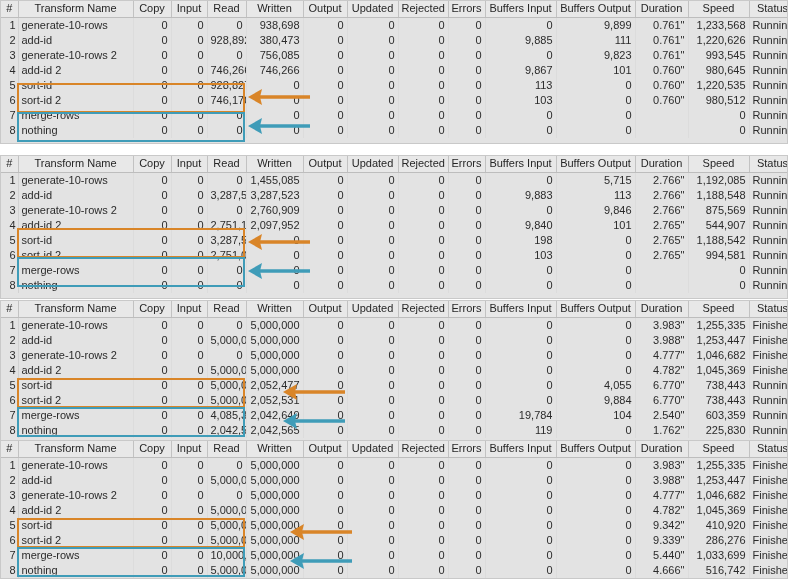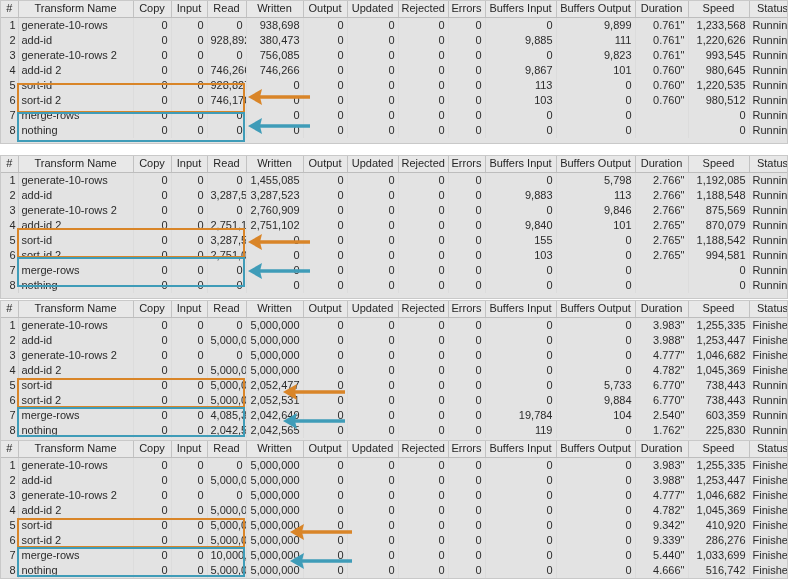--- a/index.html
+++ b/index.html
@@ -319,21 +319,21 @@
             <td class="lft">generate-10-rows</td>
             <td>0</td>
             <td>0</td>
             <td>0</td>
             <td>1,455,085</td>
             <td>0</td>
             <td>0</td>
             <td>0</td>
             <td>0</td>
             <td>0</td>
-            <td>5,798</td>
+            <td>5,715</td>
             <td>2.766"</td>
             <td>1,192,085</td>
             <td class="lft">Running</td>
           </tr>
           <tr>
             <td class="idx">2</td>
             <td class="lft">add-id</td>
             <td>0</td>
             <td>0</td>
             <td>3,287,523</td>
@@ -364,43 +364,43 @@
             <td>2.766"</td>
             <td>875,569</td>
             <td class="lft">Running</td>
           </tr>
           <tr>
             <td class="idx">4</td>
             <td class="lft">add-id 2</td>
             <td>0</td>
             <td>0</td>
             <td>2,751,103</td>
-            <td>2,751,102</td>
+            <td>2,097,952</td>
             <td>0</td>
             <td>0</td>
             <td>0</td>
             <td>0</td>
             <td>9,840</td>
             <td>101</td>
             <td>2.765"</td>
-            <td>870,079</td>
+            <td>544,907</td>
             <td class="lft">Running</td>
           </tr>
           <tr>
             <td class="idx">5</td>
             <td class="lft">sort-id</td>
             <td>0</td>
             <td>0</td>
             <td>3,287,507</td>
             <td>0</td>
             <td>0</td>
             <td>0</td>
             <td>0</td>
             <td>0</td>
-            <td>155</td>
+            <td>198</td>
             <td>0</td>
             <td>2.765"</td>
             <td>1,188,542</td>
             <td class="lft">Running</td>
           </tr>
           <tr>
             <td class="idx">6</td>
             <td class="lft">sort-id 2</td>
             <td>0</td>
             <td>0</td>
@@ -565,21 +565,21 @@
             <td class="lft">sort-id</td>
             <td>0</td>
             <td>0</td>
             <td>5,000,000</td>
             <td>2,052,477</td>
             <td>0</td>
             <td>0</td>
             <td>0</td>
             <td>0</td>
             <td>0</td>
-            <td>5,733</td>
+            <td>4,055</td>
             <td>6.770"</td>
             <td>738,443</td>
             <td class="lft">Running</td>
           </tr>
           <tr>
             <td class="idx">6</td>
             <td class="lft">sort-id 2</td>
             <td>0</td>
             <td>0</td>
             <td>5,000,000</td>

